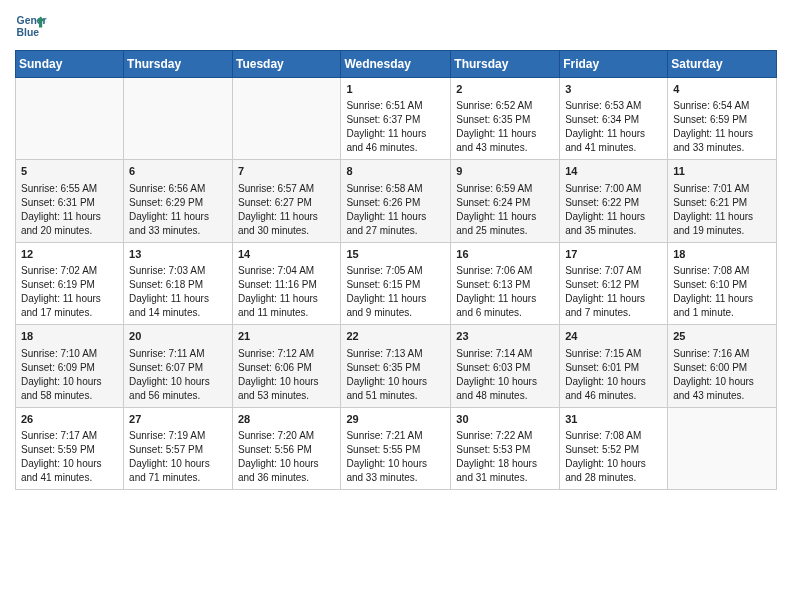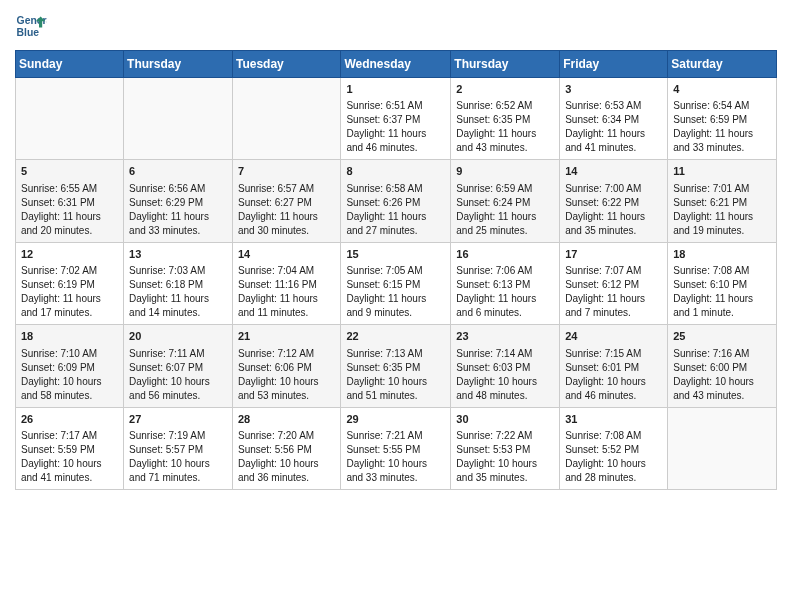--- a/index.html
+++ b/index.html
@@ -288,21 +288,21 @@
         <td>
           <span class="day-num">29</span>
           <div>Sunrise: 7:21 AM</div>
           <div>Sunset: 5:55 PM</div>
           <div>Daylight: 10 hours and 33 minutes.</div>
         </td>
         <td>
           <span class="day-num">30</span>
           <div>Sunrise: 7:22 AM</div>
           <div>Sunset: 5:53 PM</div>
-          <div>Daylight: 10 hours and 35 minutes.</div>
+          <div>Daylight: 18 hours and 31 minutes.</div>
         </td>
         <td>
           <span class="day-num">31</span>
           <div>Sunrise: 7:08 AM</div>
           <div>Sunset: 5:52 PM</div>
           <div>Daylight: 10 hours and 28 minutes.</div>
         </td>
         <td class="empty"></td>
       </tr>
     </tbody>

